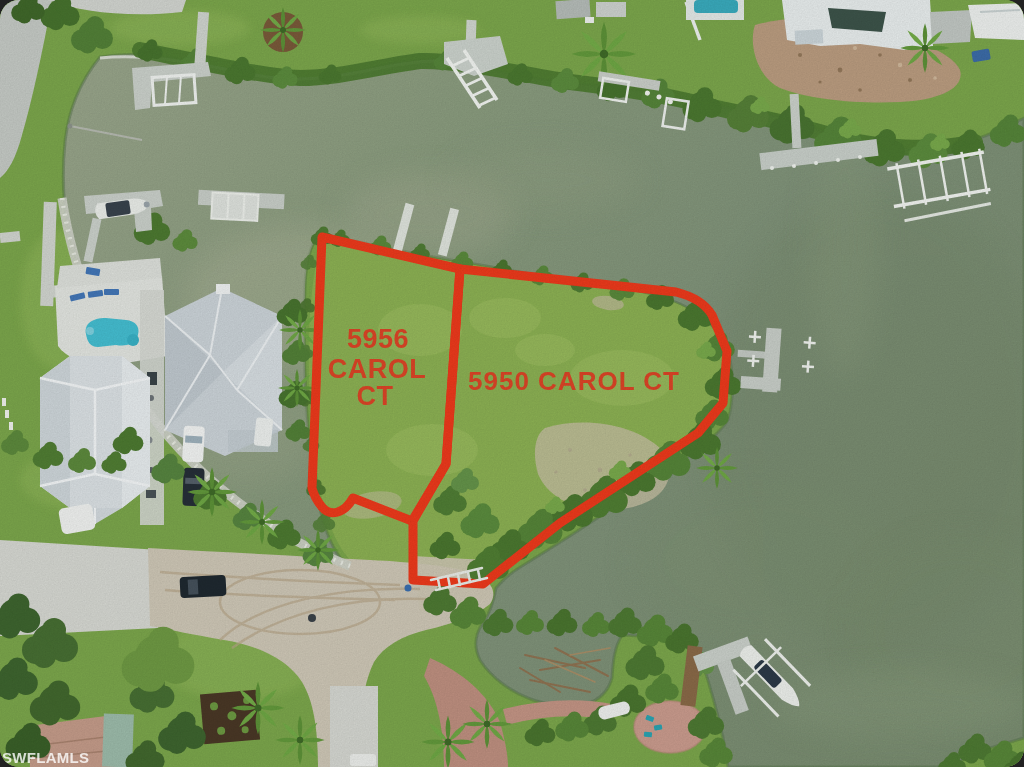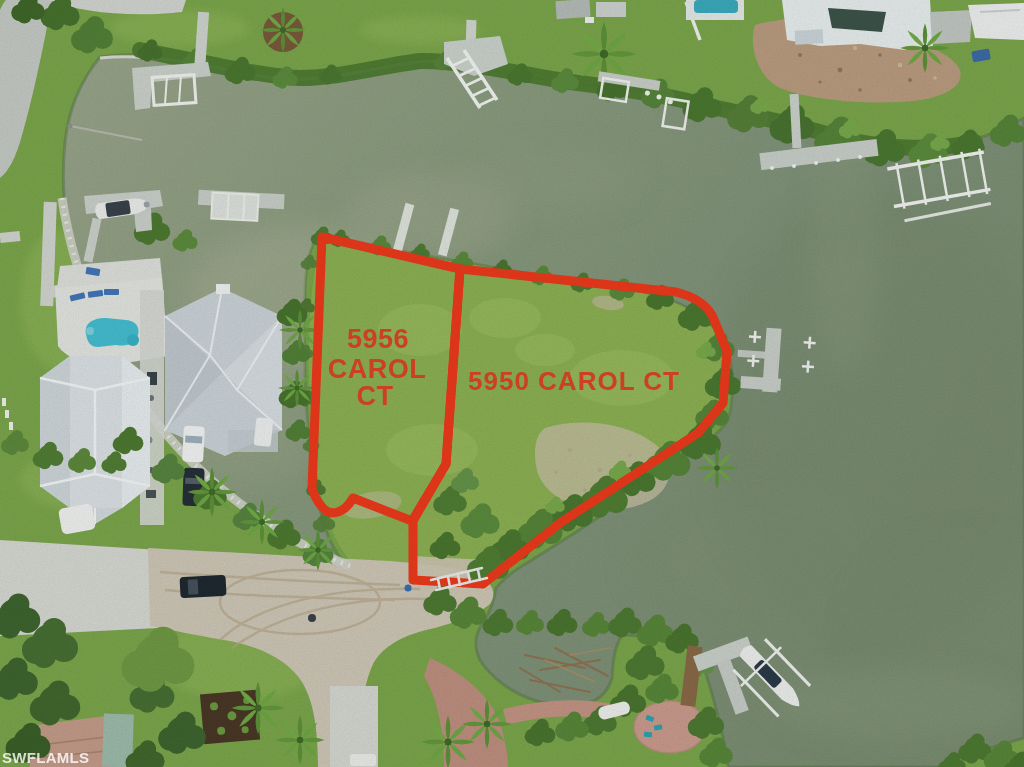--- a/index.html
+++ b/index.html
@@ -1,17 +1,17 @@
 <!DOCTYPE html>
 <html><head>
 <meta charset="utf-8">
 <style>
   html,body{margin:0;padding:0;background:#222;}
   .stage{position:relative;width:1024px;height:767px;overflow:hidden;
-         background:#7ca74c;font-family:"Liberation Sans",sans-serif;}
+         background:#7ca74c;font-family:"Liberation Sans",sans-serif;border-radius:19px;}
   .stage svg{display:block;}
   text{font-family:"Liberation Sans",sans-serif;}
 </style>
 </head>
 <body>
 
 <div class="stage">
 <svg width="1024" height="767" viewBox="0 0 1024 767" xmlns="http://www.w3.org/2000/svg">
   <defs>
     <linearGradient id="waterG" x1="0" y1="0" x2="1" y2="0.55">

